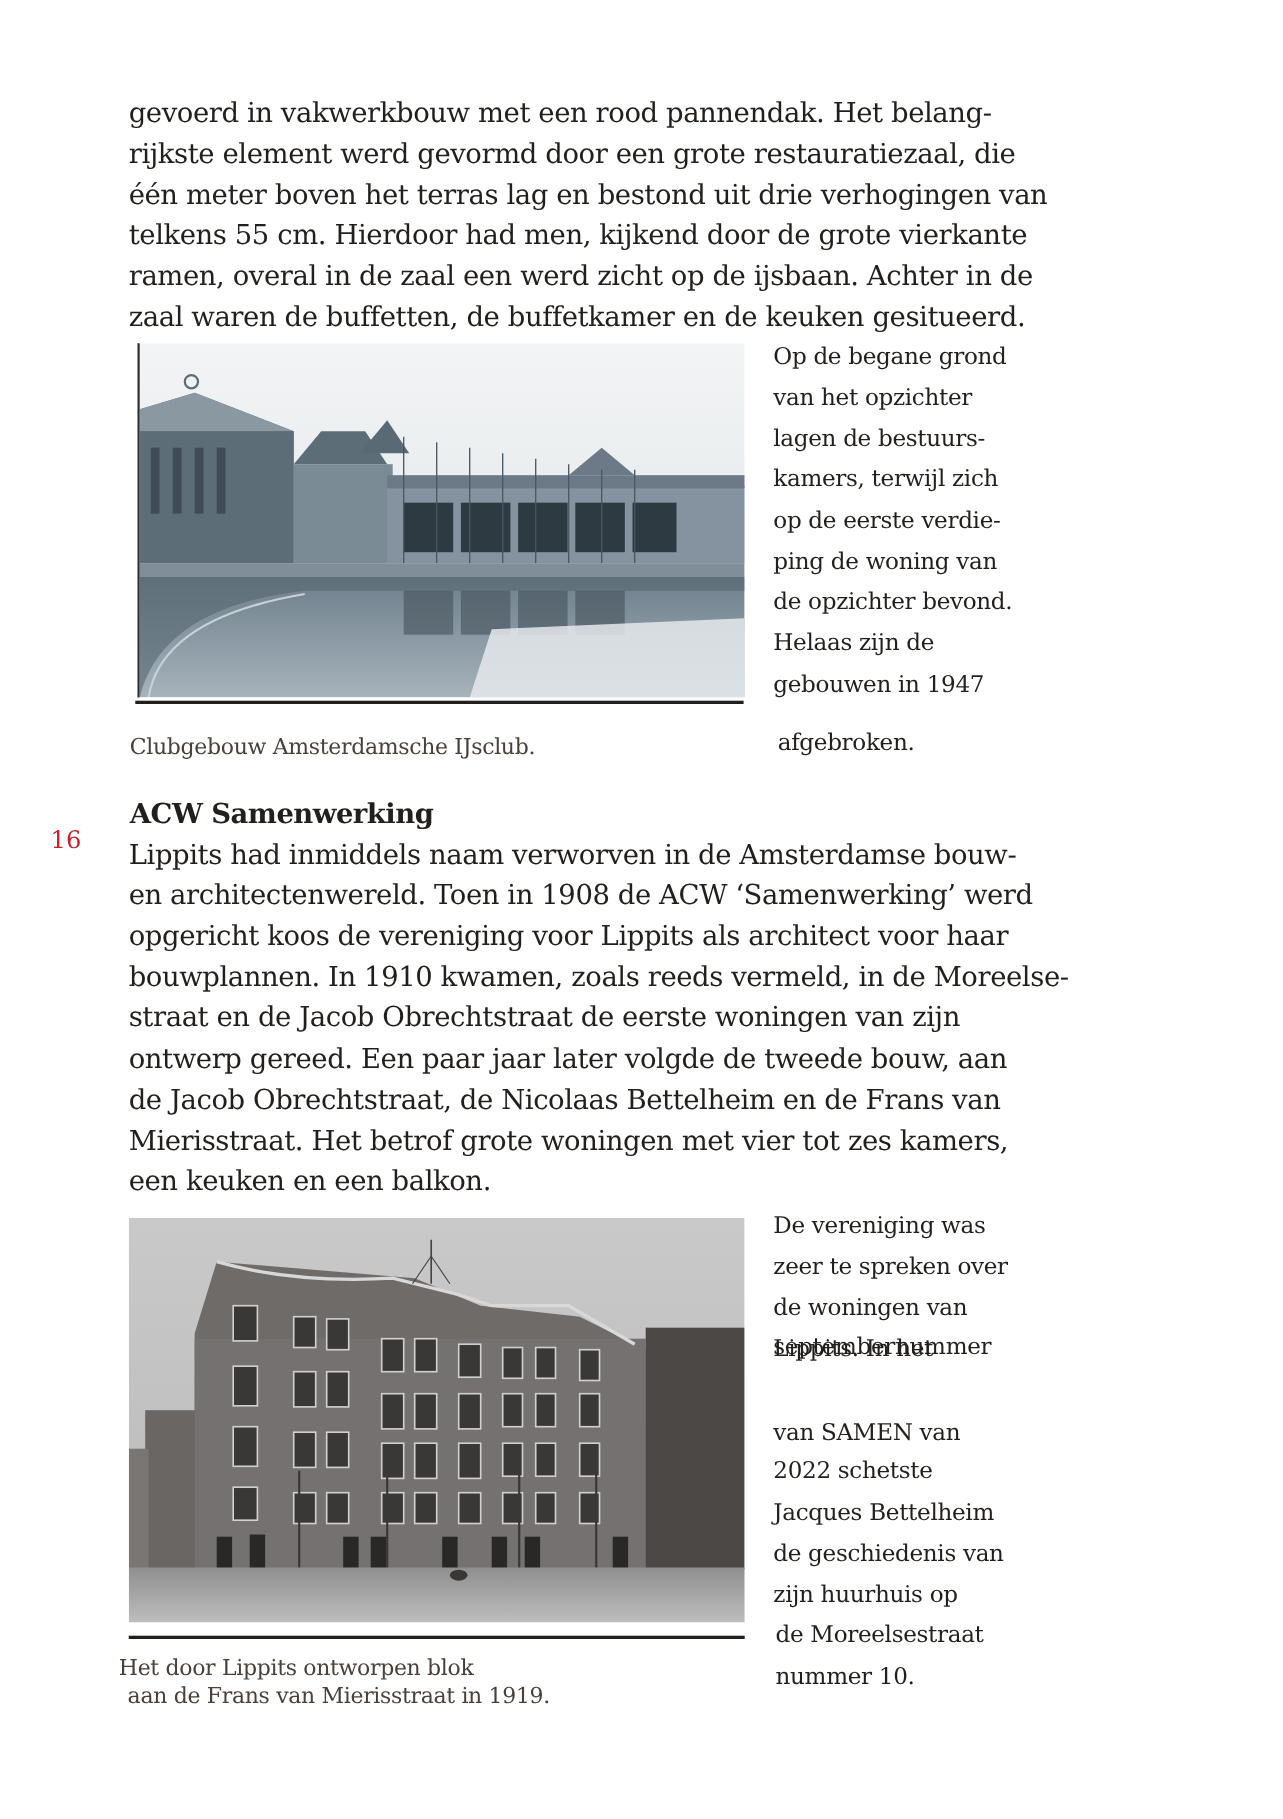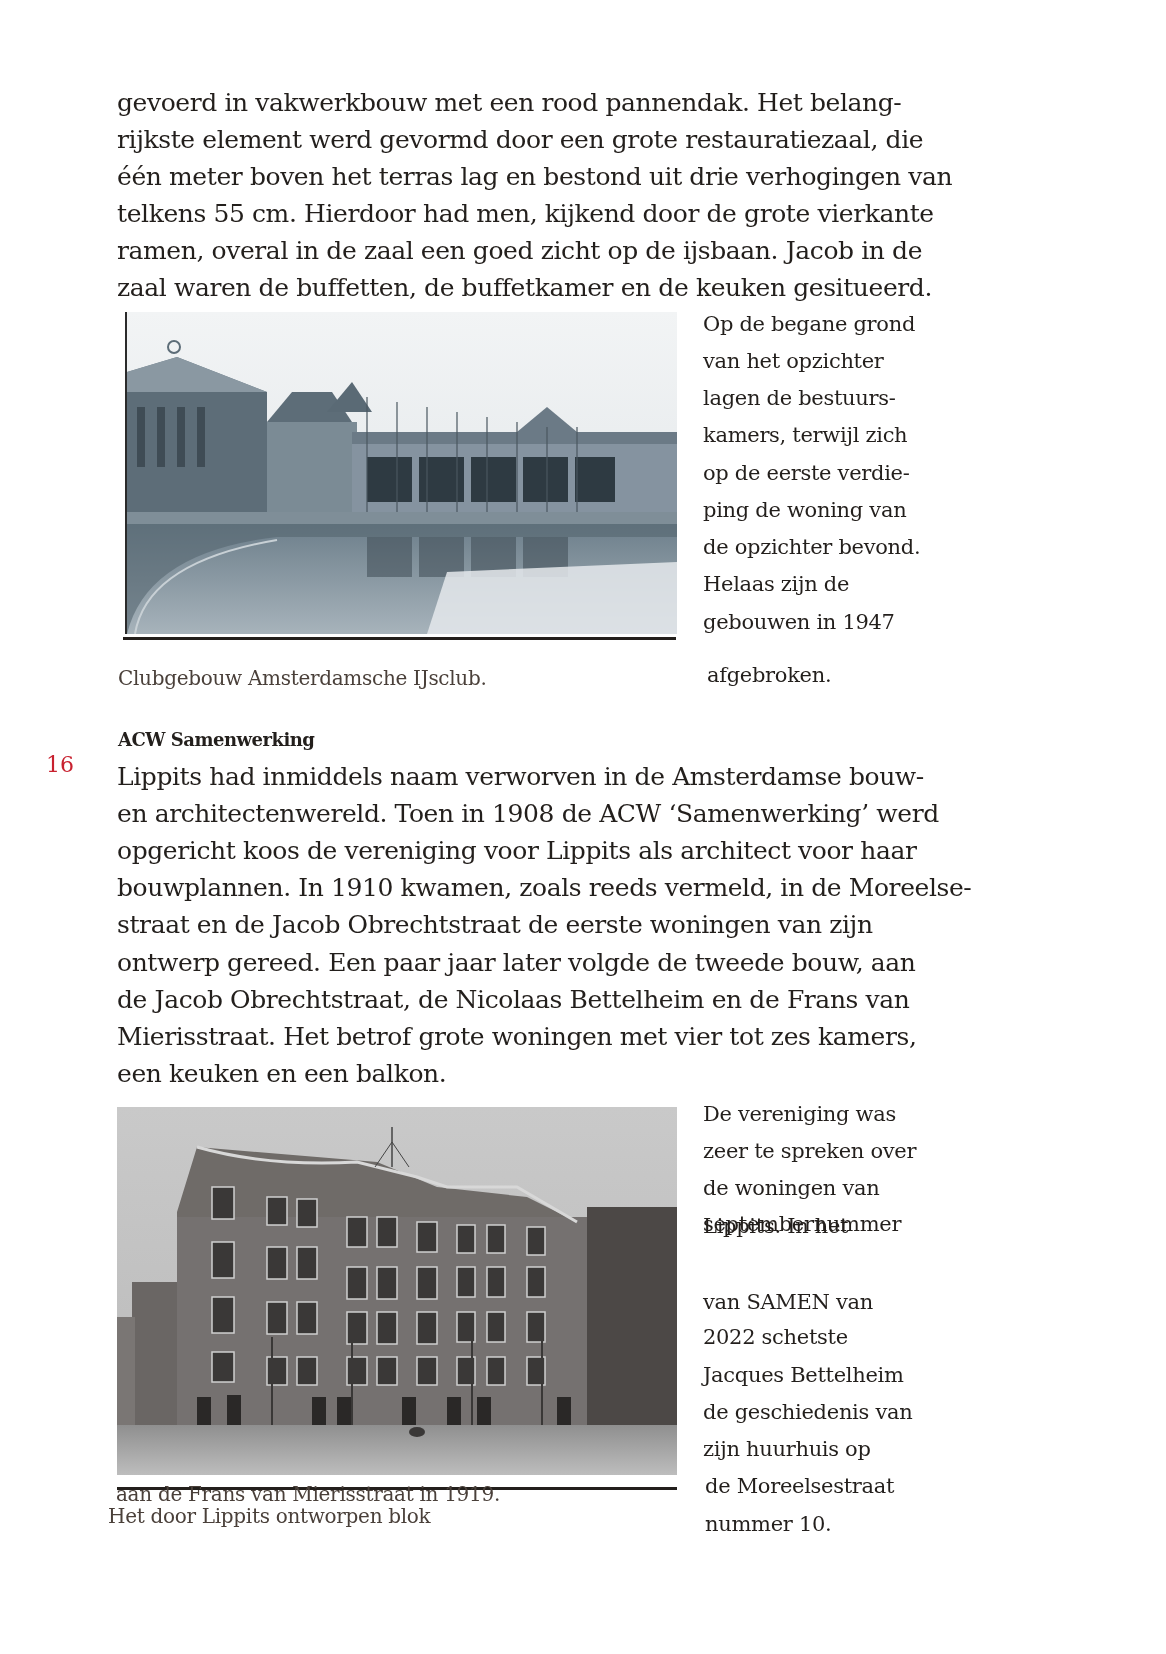--- a/index.html
+++ b/index.html
@@ -2,36 +2,36 @@
 <html><head>
 <meta charset="utf-8">
 <style>
   html, body { margin: 0; padding: 0; background: #ffffff; }
   body { width: 1166px; height: 1654px; position: relative; overflow: hidden;
          font-family: "DejaVu Serif", serif; color: #231f1c; }
   .line { position: absolute; left: 117px; font-size: 25px; line-height: 37px; white-space: nowrap;
           letter-spacing: -0.4px; }
   .rline { position: absolute; left: 703px; font-size: 21px; line-height: 37px; white-space: nowrap; letter-spacing: -0.3px; }
   .caption { position: absolute; left: 118px; font-size: 20px; line-height: 25px; color: #4a403a; white-space: nowrap; letter-spacing: -0.3px; }
-  .heading { position: absolute; left: 118px; top: 721px; font-size: 18px; font-weight: bold; line-height: 37px; letter-spacing: -0.5px; }
+  .heading { position: absolute; left: 118px; top: 721px; font-size: 25px; font-weight: bold; line-height: 37px; letter-spacing: -0.5px; }
   .pagenum { position: absolute; left: 46px; top: 752px; font-size: 22px; color: #c8212f; }
   .rule { position: absolute; height: 3px; background: #231f1c; }
   .photo { position: absolute; overflow: hidden; }
   .photo svg { display: block; width: 100%; height: 100%; }
   .vrule { position: absolute; width: 2px; background: #2b2b2b; }
 </style>
 </head>
 <body>
 
 <div>
   <div class="line" style="top:84px">gevoerd in vakwerkbouw met een rood pannendak. Het belang-</div>
   <div class="line" style="top:121px">rijkste element werd gevormd door een grote restauratiezaal, die</div>
   <div class="line" style="top:158px">één meter boven het terras lag en bestond uit drie verhogingen van</div>
   <div class="line" style="top:195px">telkens 55 cm. Hierdoor had men, kijkend door de grote vierkante</div>
-  <div class="line" style="top:232px">ramen, overal in de zaal een goed zicht op de ijsbaan. Jacob in de</div>
+  <div class="line" style="top:232px">ramen, overal in de zaal een werd zicht op de ijsbaan. Achter in de</div>
   <div class="line" style="top:269px">zaal waren de buffetten, de buffetkamer en de keuken gesitueerd.</div>
 </div>
 
 <div class="vrule" style="left:125px; top:312px; height:322px;"></div>
 <div class="photo" style="left:127px; top:312px; width:550px; height:322px;" title="Historic photo of the Amsterdamsche IJsclub clubhouse reflected in the water">
   <svg viewBox="0 0 550 322" preserveAspectRatio="none">
     <defs>
       <linearGradient id="sky1" x1="0" y1="0" x2="0" y2="1">
         <stop offset="0" stop-color="#f2f4f5"></stop>
         <stop offset="1" stop-color="#dfe4e7"></stop>
@@ -212,21 +212,21 @@
 
     <rect x="470" y="100" width="90" height="220" fill="#4c4846"></rect>
 
     <rect x="0" y="318" width="560" height="50" fill="url(#ground2)"></rect>
     <ellipse cx="300" cy="325" rx="8" ry="5" fill="#3a3837"></ellipse>
   </svg>
 </div>
 <div class="rule" style="left:117px; top:1487px; width:560px;"></div>
 <div>
   <div class="caption" style="top:1504px; left:108px;">Het door Lippits ontworpen blok</div>
-  <div class="caption" style="top:1482px; left:116px;">aan de Frans van Mierisstraat in 1919.</div>
+  <div class="caption" style="top:1529px; left:116px;">aan de Frans van Mierisstraat in 1919.</div>
 </div>
 
 <div>
   <div class="rline" style="top:1096px">De vereniging was</div>
   <div class="rline" style="top:1133px">zeer te spreken over</div>
   <div class="rline" style="top:1170px">de woningen van</div>
   <div class="rline" style="top:1208px">Lippits. In het</div>
   <div class="rline" style="top:1206px">septembernummer</div>
   <div class="rline" style="top:1284px">van SAMEN van</div>
   <div class="rline" style="top:1319px">2022 schetste</div>

